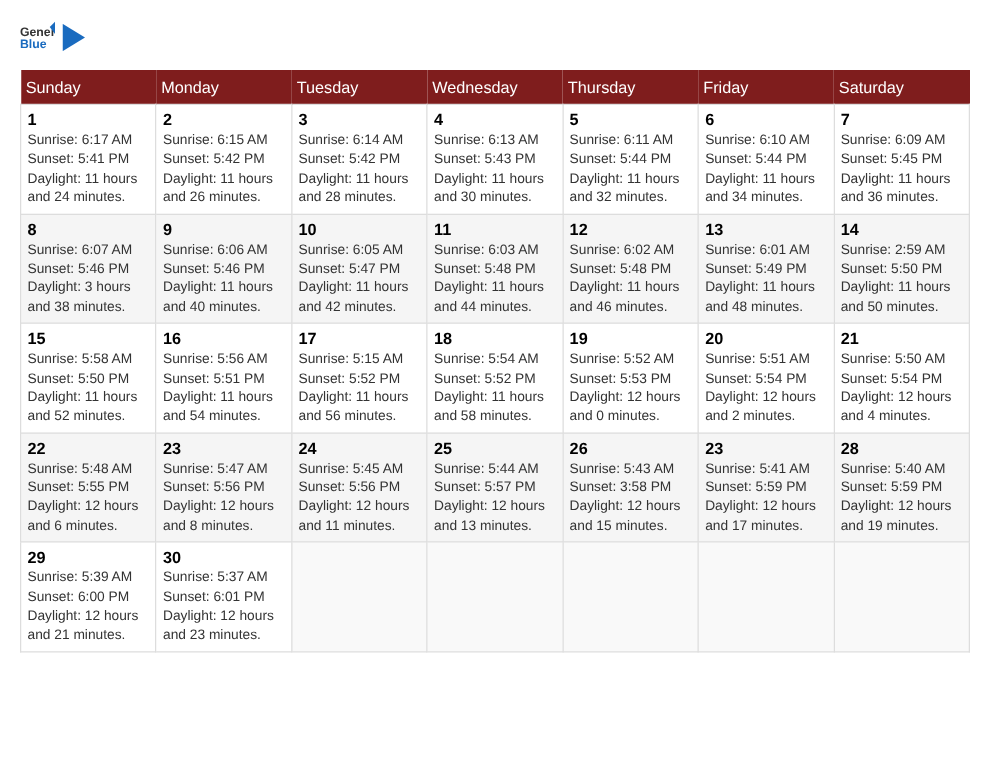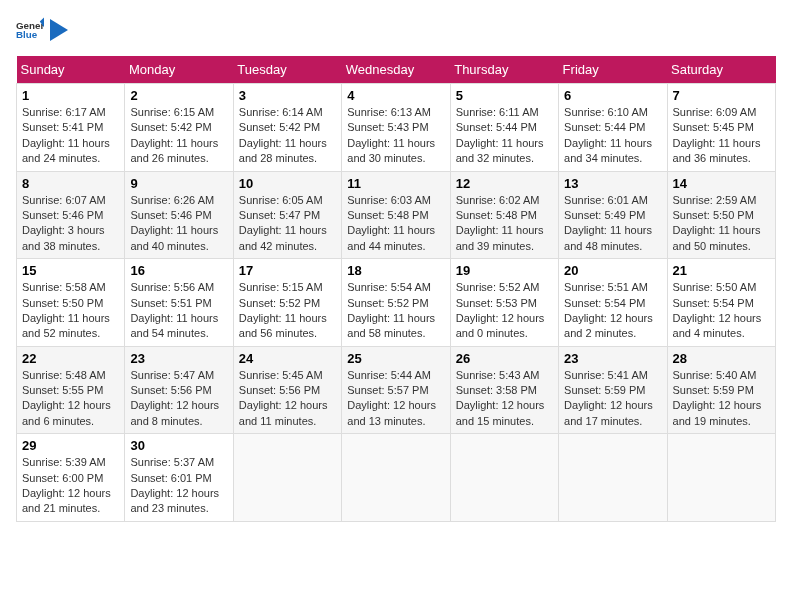--- a/index.html
+++ b/index.html
@@ -49,21 +49,21 @@
     .location-title {
       font-size: 16px;
       color: #555;
     }
     .calendar-table {
       width: 100%;
       border-collapse: collapse;
       font-size: 11px;
     }
     .calendar-table th {
-      background: #be185d;
+      background: #7f1d1d;
       color: #fff;
       padding: 6px 4px;
       text-align: left;
       font-size: 13px;
       font-weight: normal;
     }
     .calendar-table td {
       border: 1px solid #ddd;
       vertical-align: top;
       padding: 4px 5px;
@@ -191,21 +191,21 @@
         <span class="day-number">8</span>
         <div class="day-info">
           <span>Sunrise: 6:07 AM</span><br>
           <span>Sunset: 5:46 PM</span><br>
           <span>Daylight: 3 hours and 38 minutes.</span>
         </div>
       </td>
         <td>
         <span class="day-number">9</span>
         <div class="day-info">
-          <span>Sunrise: 6:26 AM</span><br>
+          <span>Sunrise: 6:06 AM</span><br>
           <span>Sunset: 5:46 PM</span><br>
           <span>Daylight: 11 hours and 40 minutes.</span>
         </div>
       </td>
         <td>
         <span class="day-number">10</span>
         <div class="day-info">
           <span>Sunrise: 6:05 AM</span><br>
           <span>Sunset: 5:47 PM</span><br>
           <span>Daylight: 11 hours and 42 minutes.</span>
@@ -217,21 +217,21 @@
           <span>Sunrise: 6:03 AM</span><br>
           <span>Sunset: 5:48 PM</span><br>
           <span>Daylight: 11 hours and 44 minutes.</span>
         </div>
       </td>
         <td>
         <span class="day-number">12</span>
         <div class="day-info">
           <span>Sunrise: 6:02 AM</span><br>
           <span>Sunset: 5:48 PM</span><br>
-          <span>Daylight: 11 hours and 39 minutes.</span>
+          <span>Daylight: 11 hours and 46 minutes.</span>
         </div>
       </td>
         <td>
         <span class="day-number">13</span>
         <div class="day-info">
           <span>Sunrise: 6:01 AM</span><br>
           <span>Sunset: 5:49 PM</span><br>
           <span>Daylight: 11 hours and 48 minutes.</span>
         </div>
       </td>

